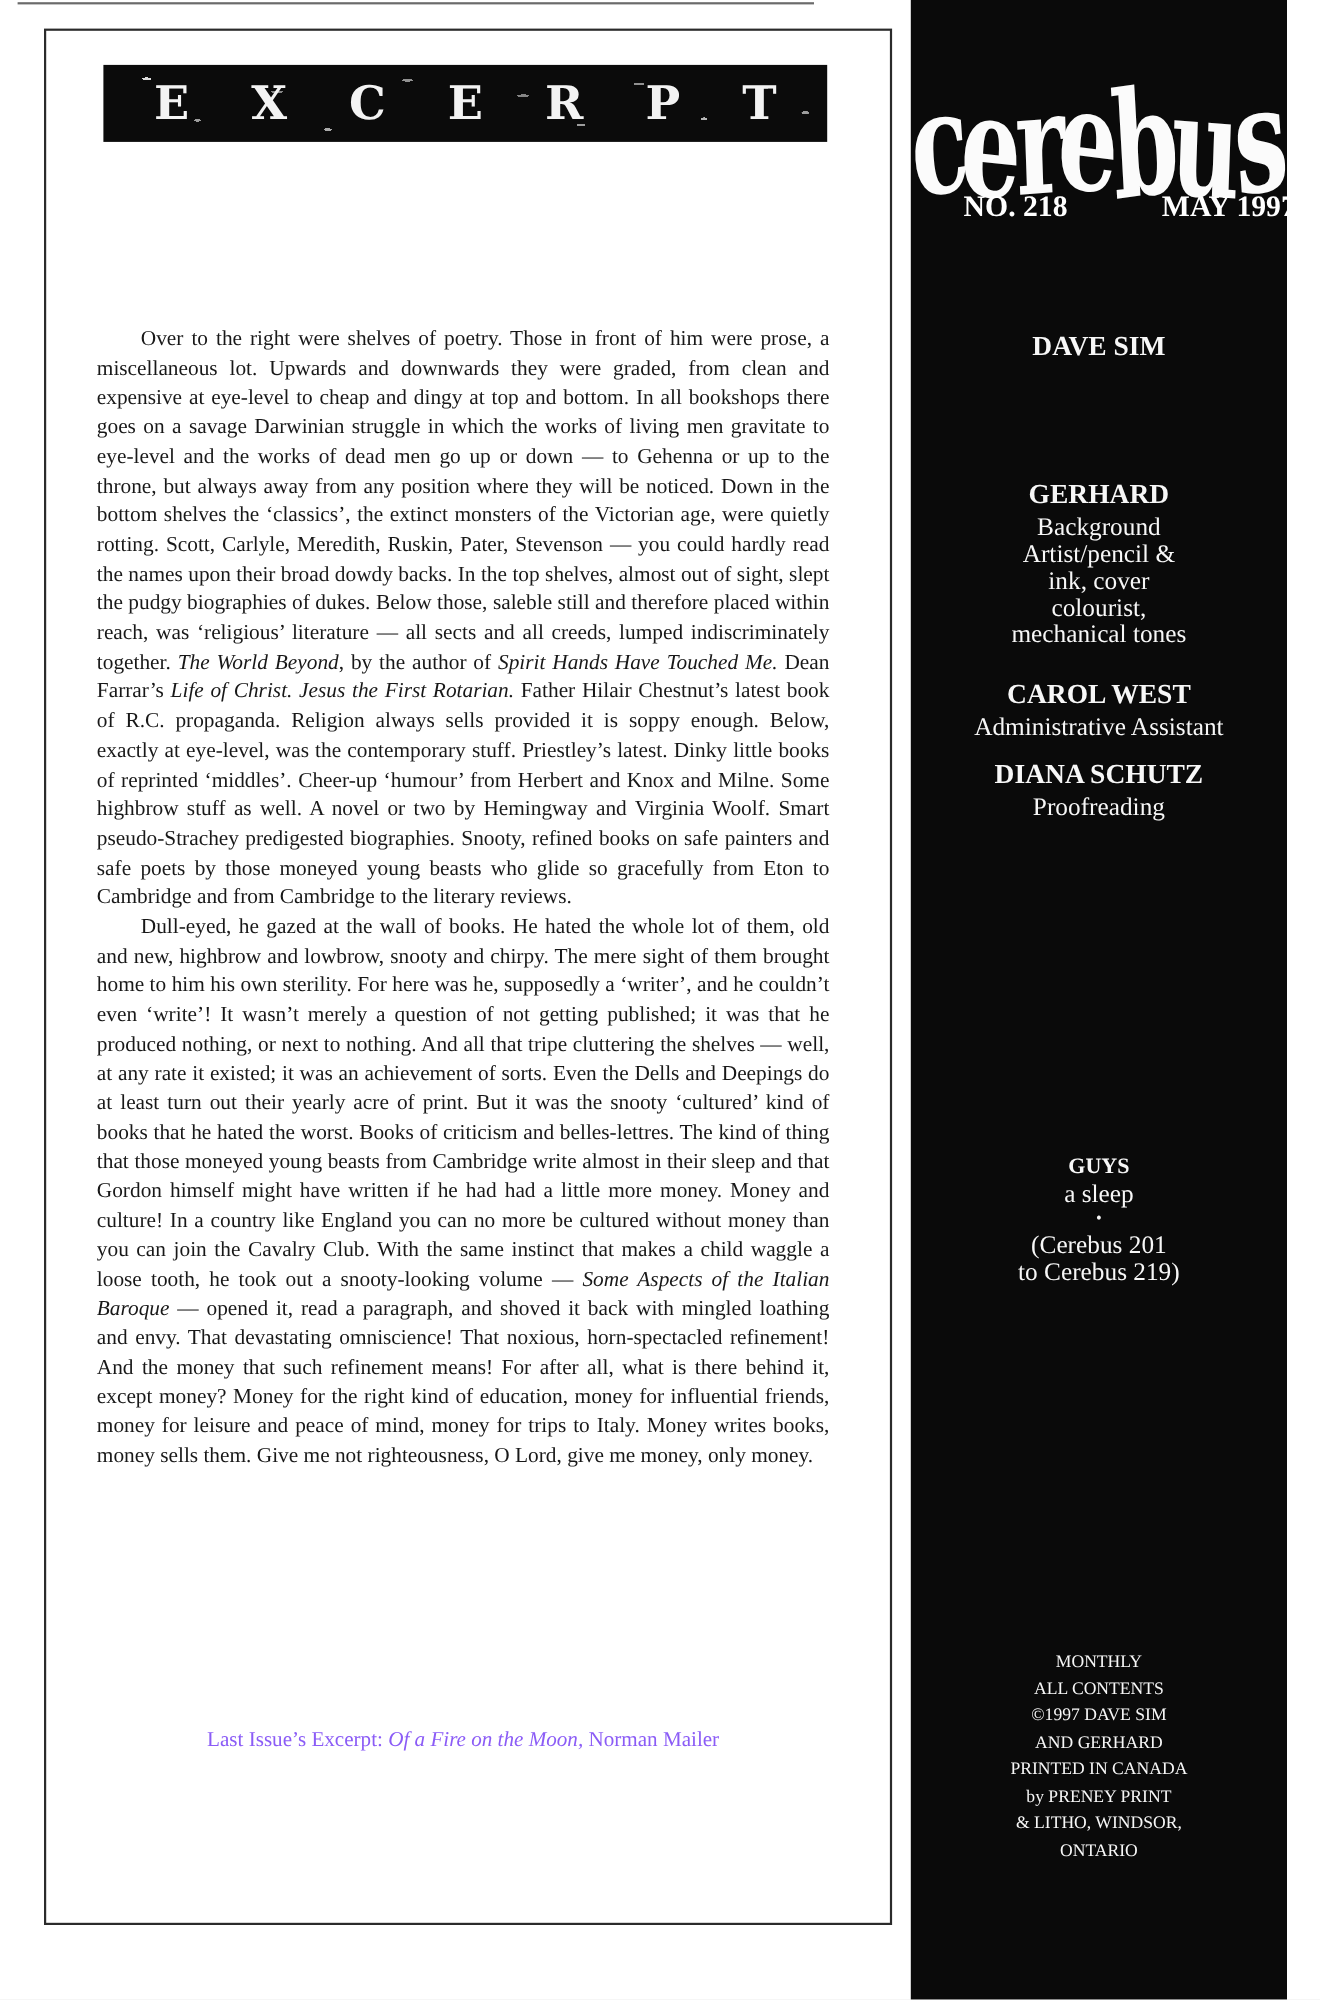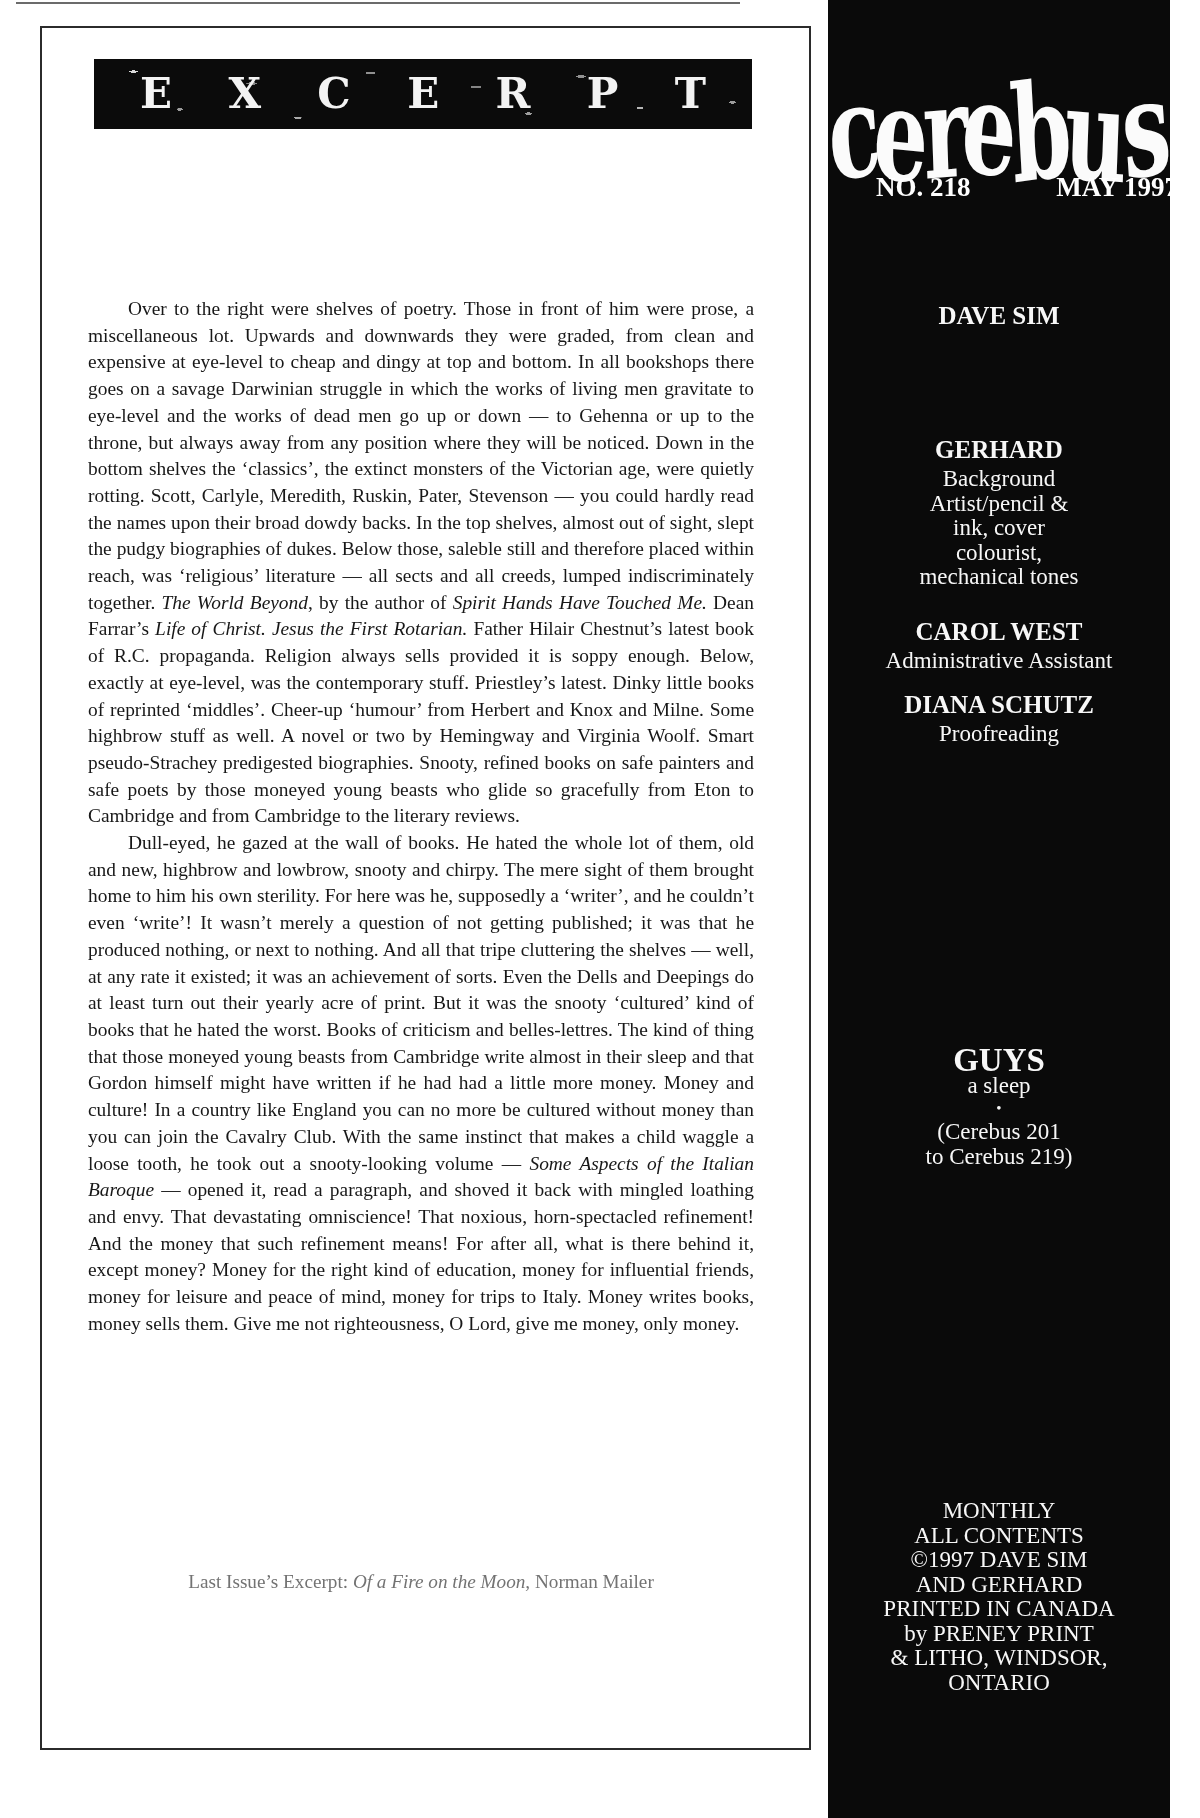--- a/index.html
+++ b/index.html
@@ -46,21 +46,21 @@
     color:#f3f3f3;line-height:1;
   }
   .bodytext{
     position:absolute;left:46px;top:268px;width:666px;
     font-size:19.4px;line-height:26.7px;text-align:justify;color:#181818;
   }
   .bodytext p{margin:0;text-indent:40px;}
   .bodytext i{font-style:italic;}
   .lastline{
     position:absolute;left:46px;top:1543px;width:666px;text-align:center;
-    font-size:19.2px;color:#737373;
+    font-size:19.2px;color:#8b5cf6;
   }
   .lastline i{font-style:italic;}
 
   
   .sidebar{
     position:absolute;left:828px;top:0;width:342px;height:1818px;
     background:var(--sidebar-bg);color:var(--sidebar-text);
   }
   .logo{
     position:absolute;left:0;top:84px;width:100%;height:96px;
@@ -83,27 +83,27 @@
     font-weight:bold;font-size:27px;color:#ffffff;margin-left:28px;
   }
   .credit{position:absolute;left:0;width:100%;text-align:center;}
   .credit .cname{font-weight:bold;font-size:25px;line-height:26px;margin-bottom:4px;font-family:Liberation Serif, serif;}
   .credit .crole{font-size:23px;line-height:24.5px;white-space:pre-line;}
   .credit-dave{top:303px;}
   .credit-gerhard{top:437px;}
   .credit-carol{top:619px;}
   .credit-diana{top:692px;}
   .story{position:absolute;left:0;top:1047px;width:100%;text-align:center;}
-  .story .stitle{font-weight:bold;font-size:33px;line-height:26px;}
+  .story .stitle{font-weight:bold;font-size:20px;line-height:26px;}
   .story .ssub{font-size:23px;line-height:25px;}
   .story .sbullet{font-size:15px;line-height:20px;}
   .story .srange{font-size:23px;line-height:24.5px;white-space:pre-line;margin-top:2px;}
   .legal{
     position:absolute;left:0;top:1499px;width:100%;text-align:center;
-    font-size:23px;line-height:24.5px;white-space:pre-line;
+    font-size:16px;line-height:24.5px;white-space:pre-line;
   }
 </style>
 </head>
 <body>
 
 <div class="canvas">
   <div class="top-scan-line"></div>
 
   <div class="page-box">
     <div class="banner">

